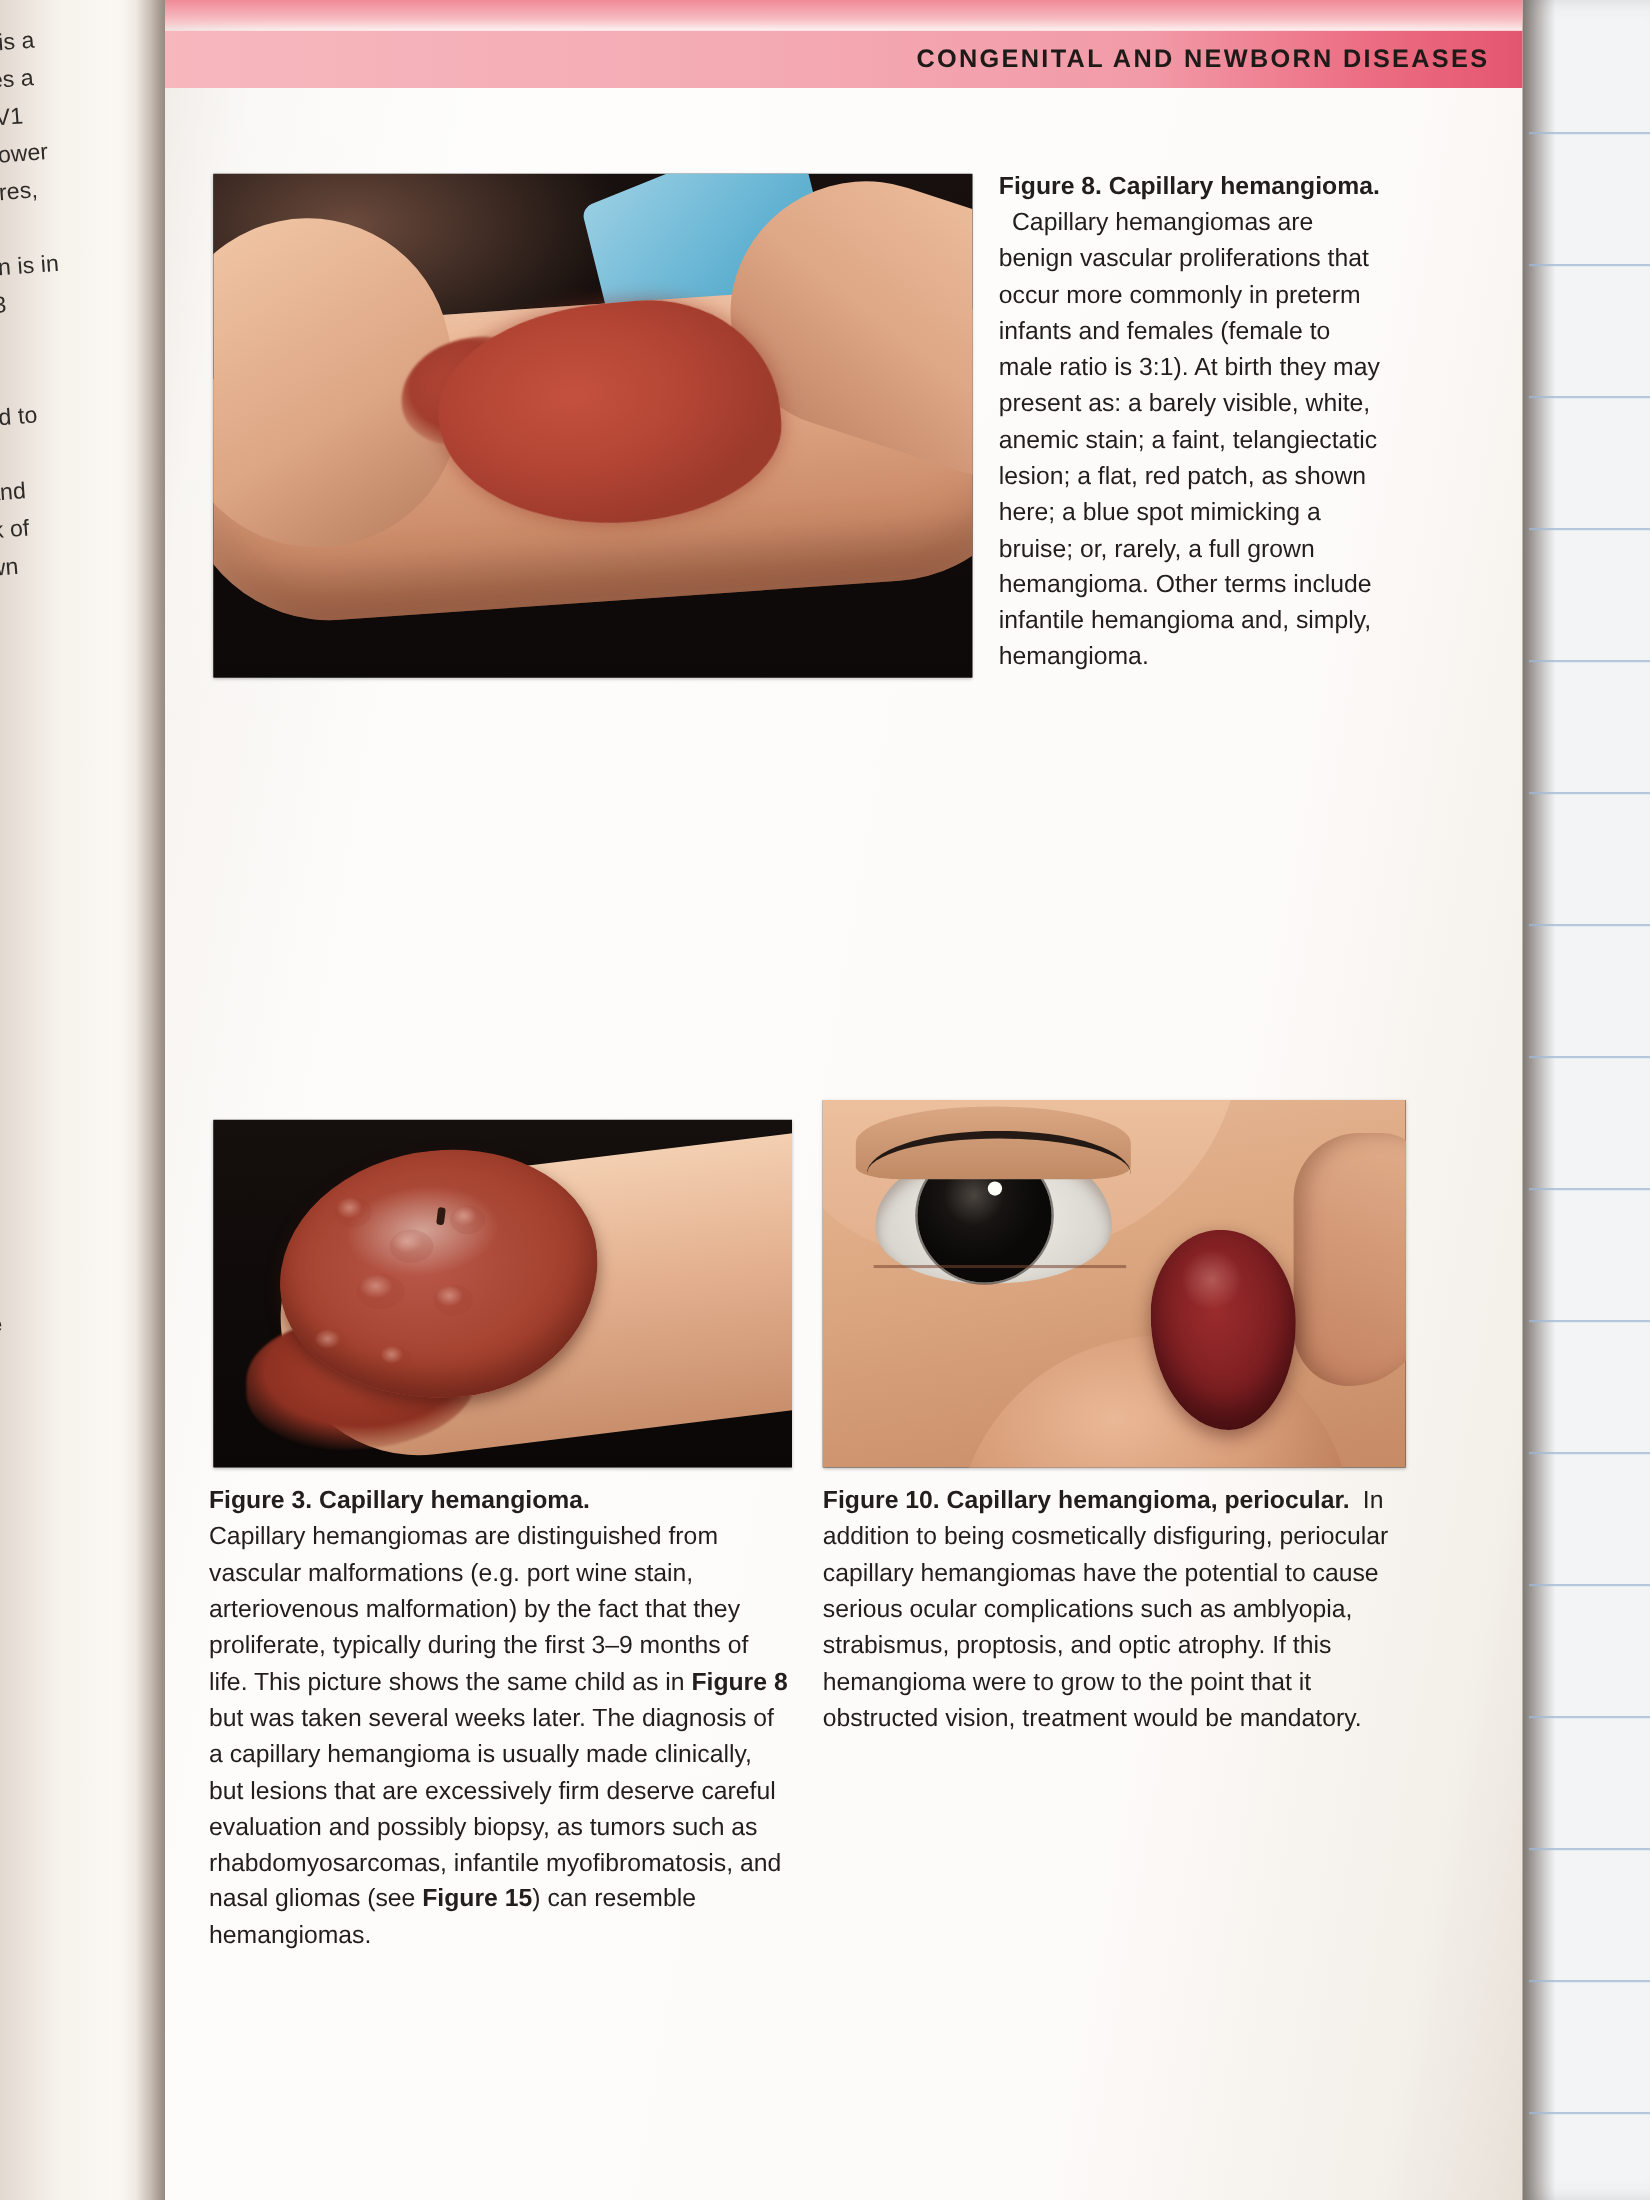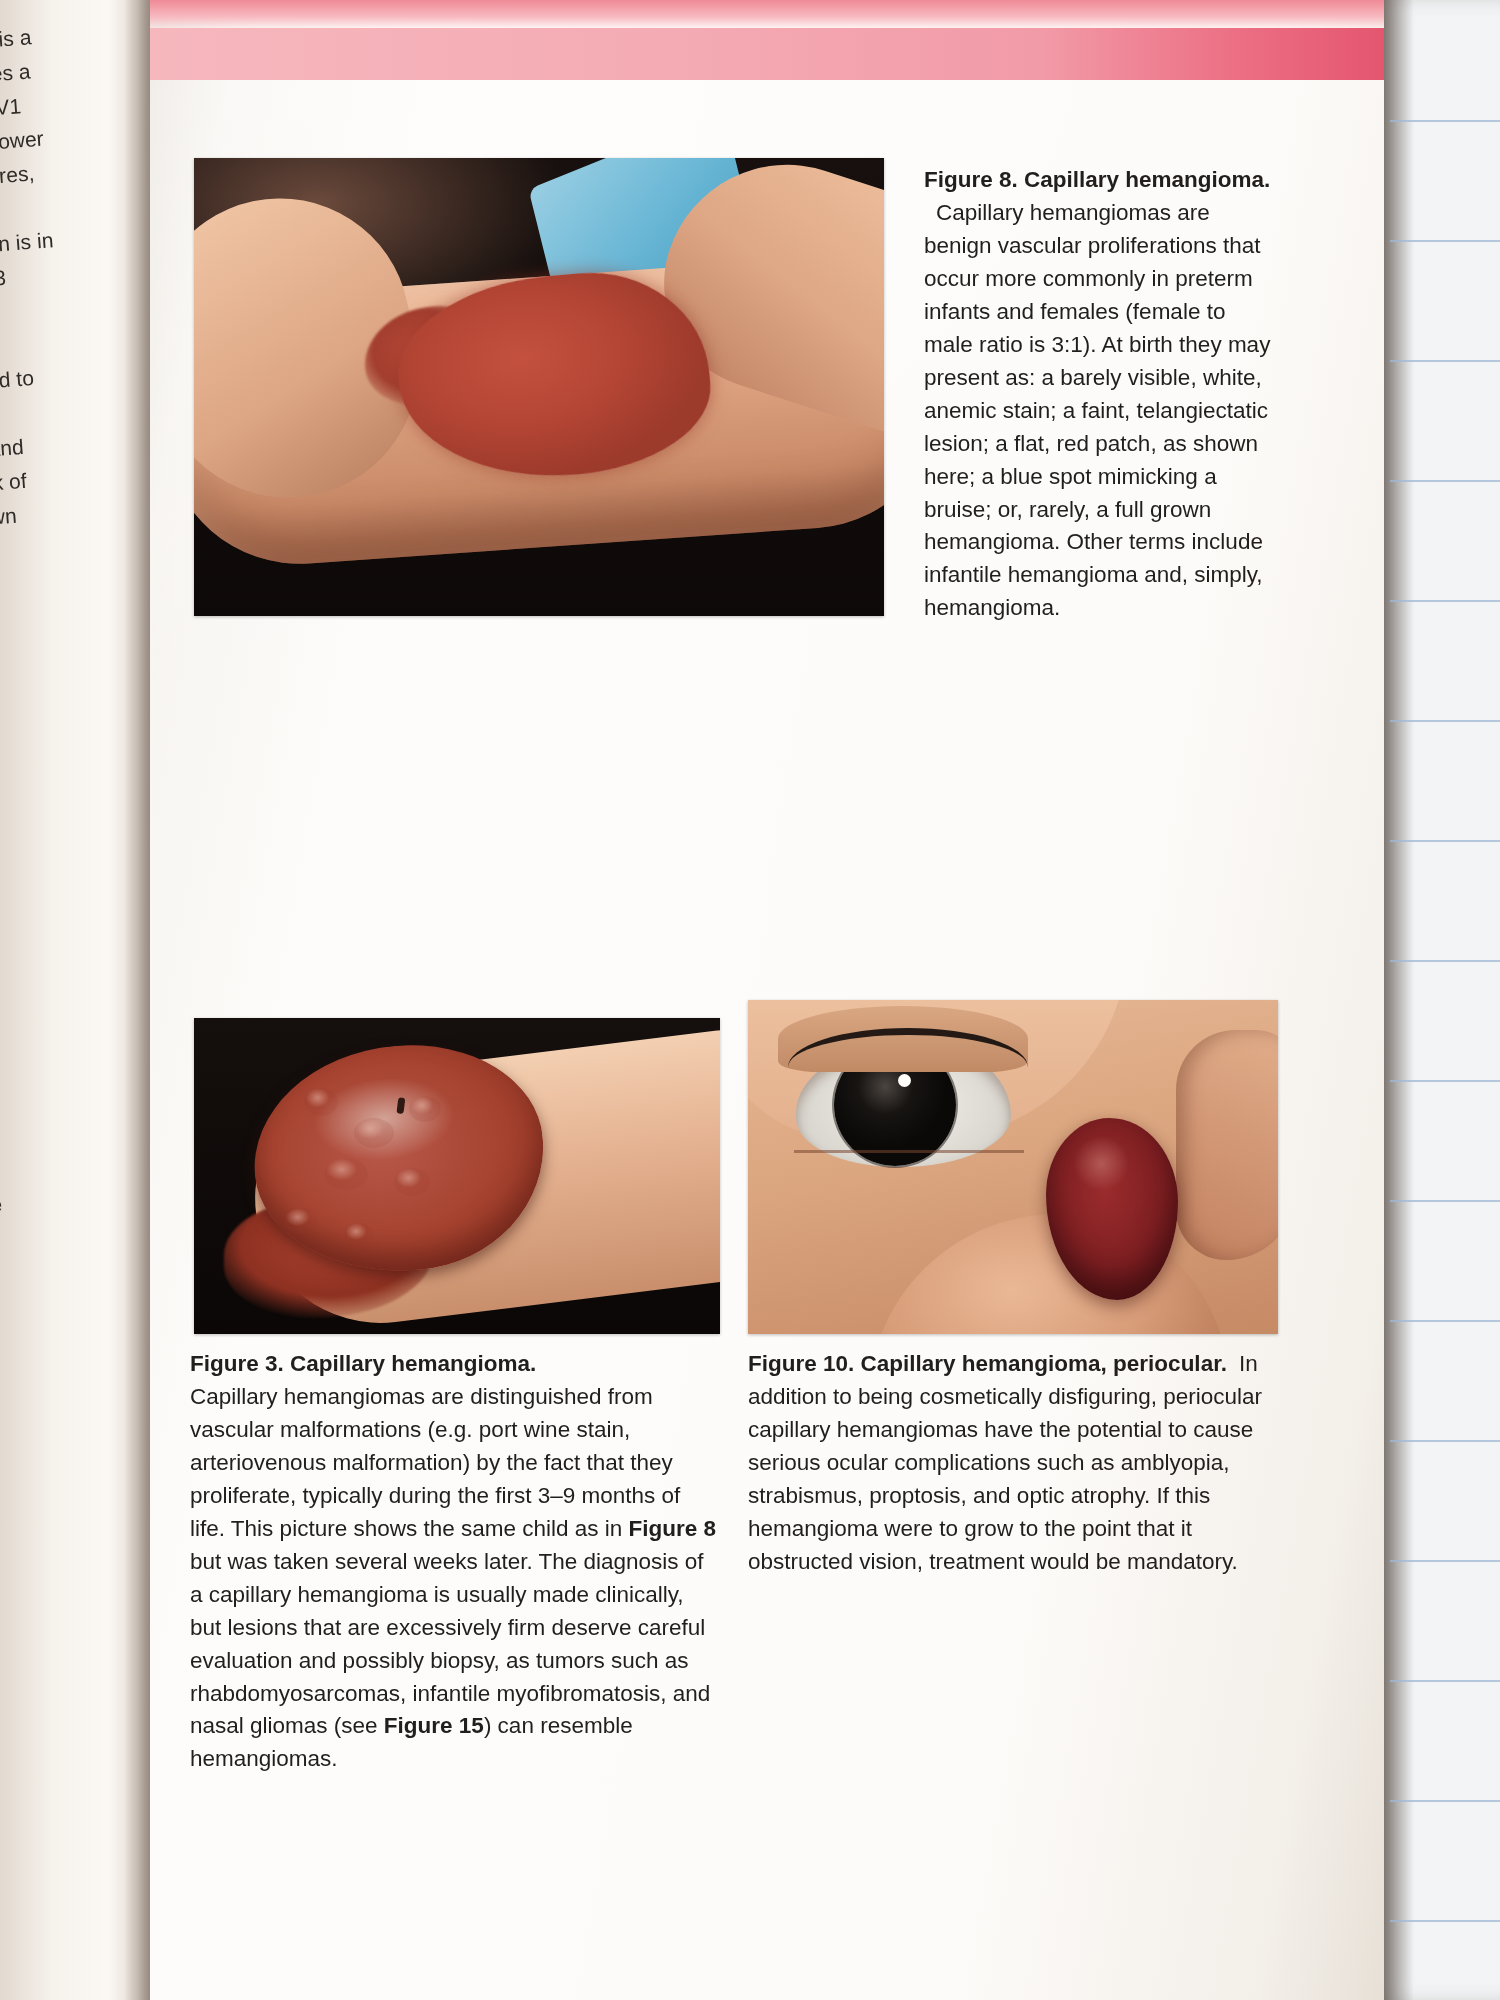--- a/index.html
+++ b/index.html
@@ -321,21 +321,21 @@
 
   
   .caption {
     position: absolute;
     color: #211e1c;
     font-size: 22.5px;
     line-height: 1.465;
     text-align: left;
   }
   .caption b { font-weight: 700; }
-  #cap8 { left: 908px; top: 164px; width: 352px; margin-left: 16px; }
+  #cap8 { left: 908px; top: 153px; width: 352px; }
   #cap9 { left: 190px; top: 1348px; width: 530px; font-size: 22.5px; }
   #cap10 { left: 748px; top: 1348px; width: 520px; font-size: 22.5px; }
   #cap9 .title, #cap10 .title { font-weight: 700; }
   .lead-space { display: inline-block; width: 12px; }
 </style>
 </head>
 <body>
 
 <div id="page">
 
@@ -393,20 +393,21 @@
       <span class="ln">is,</span>
       <span class="ln">f</span>
       <span class="ln">d.</span>
       <span class="ln">p.)</span>
     </div>
     <div class="gutter"></div>
   </div>
 
   <div class="header-glow"></div>
   <div class="header-band"></div>
+  <div class="header-title">Congenital and Newborn Diseases</div>
 
   <div class="photo" id="photo8">
     <div class="bg"></div>
     <div class="cloth"></div>
     <div class="arm"></div>
     <div class="forearm"></div>
     <div class="hand"></div>
     <div class="patch2"></div>
     <div class="patch"></div>
   </div>

